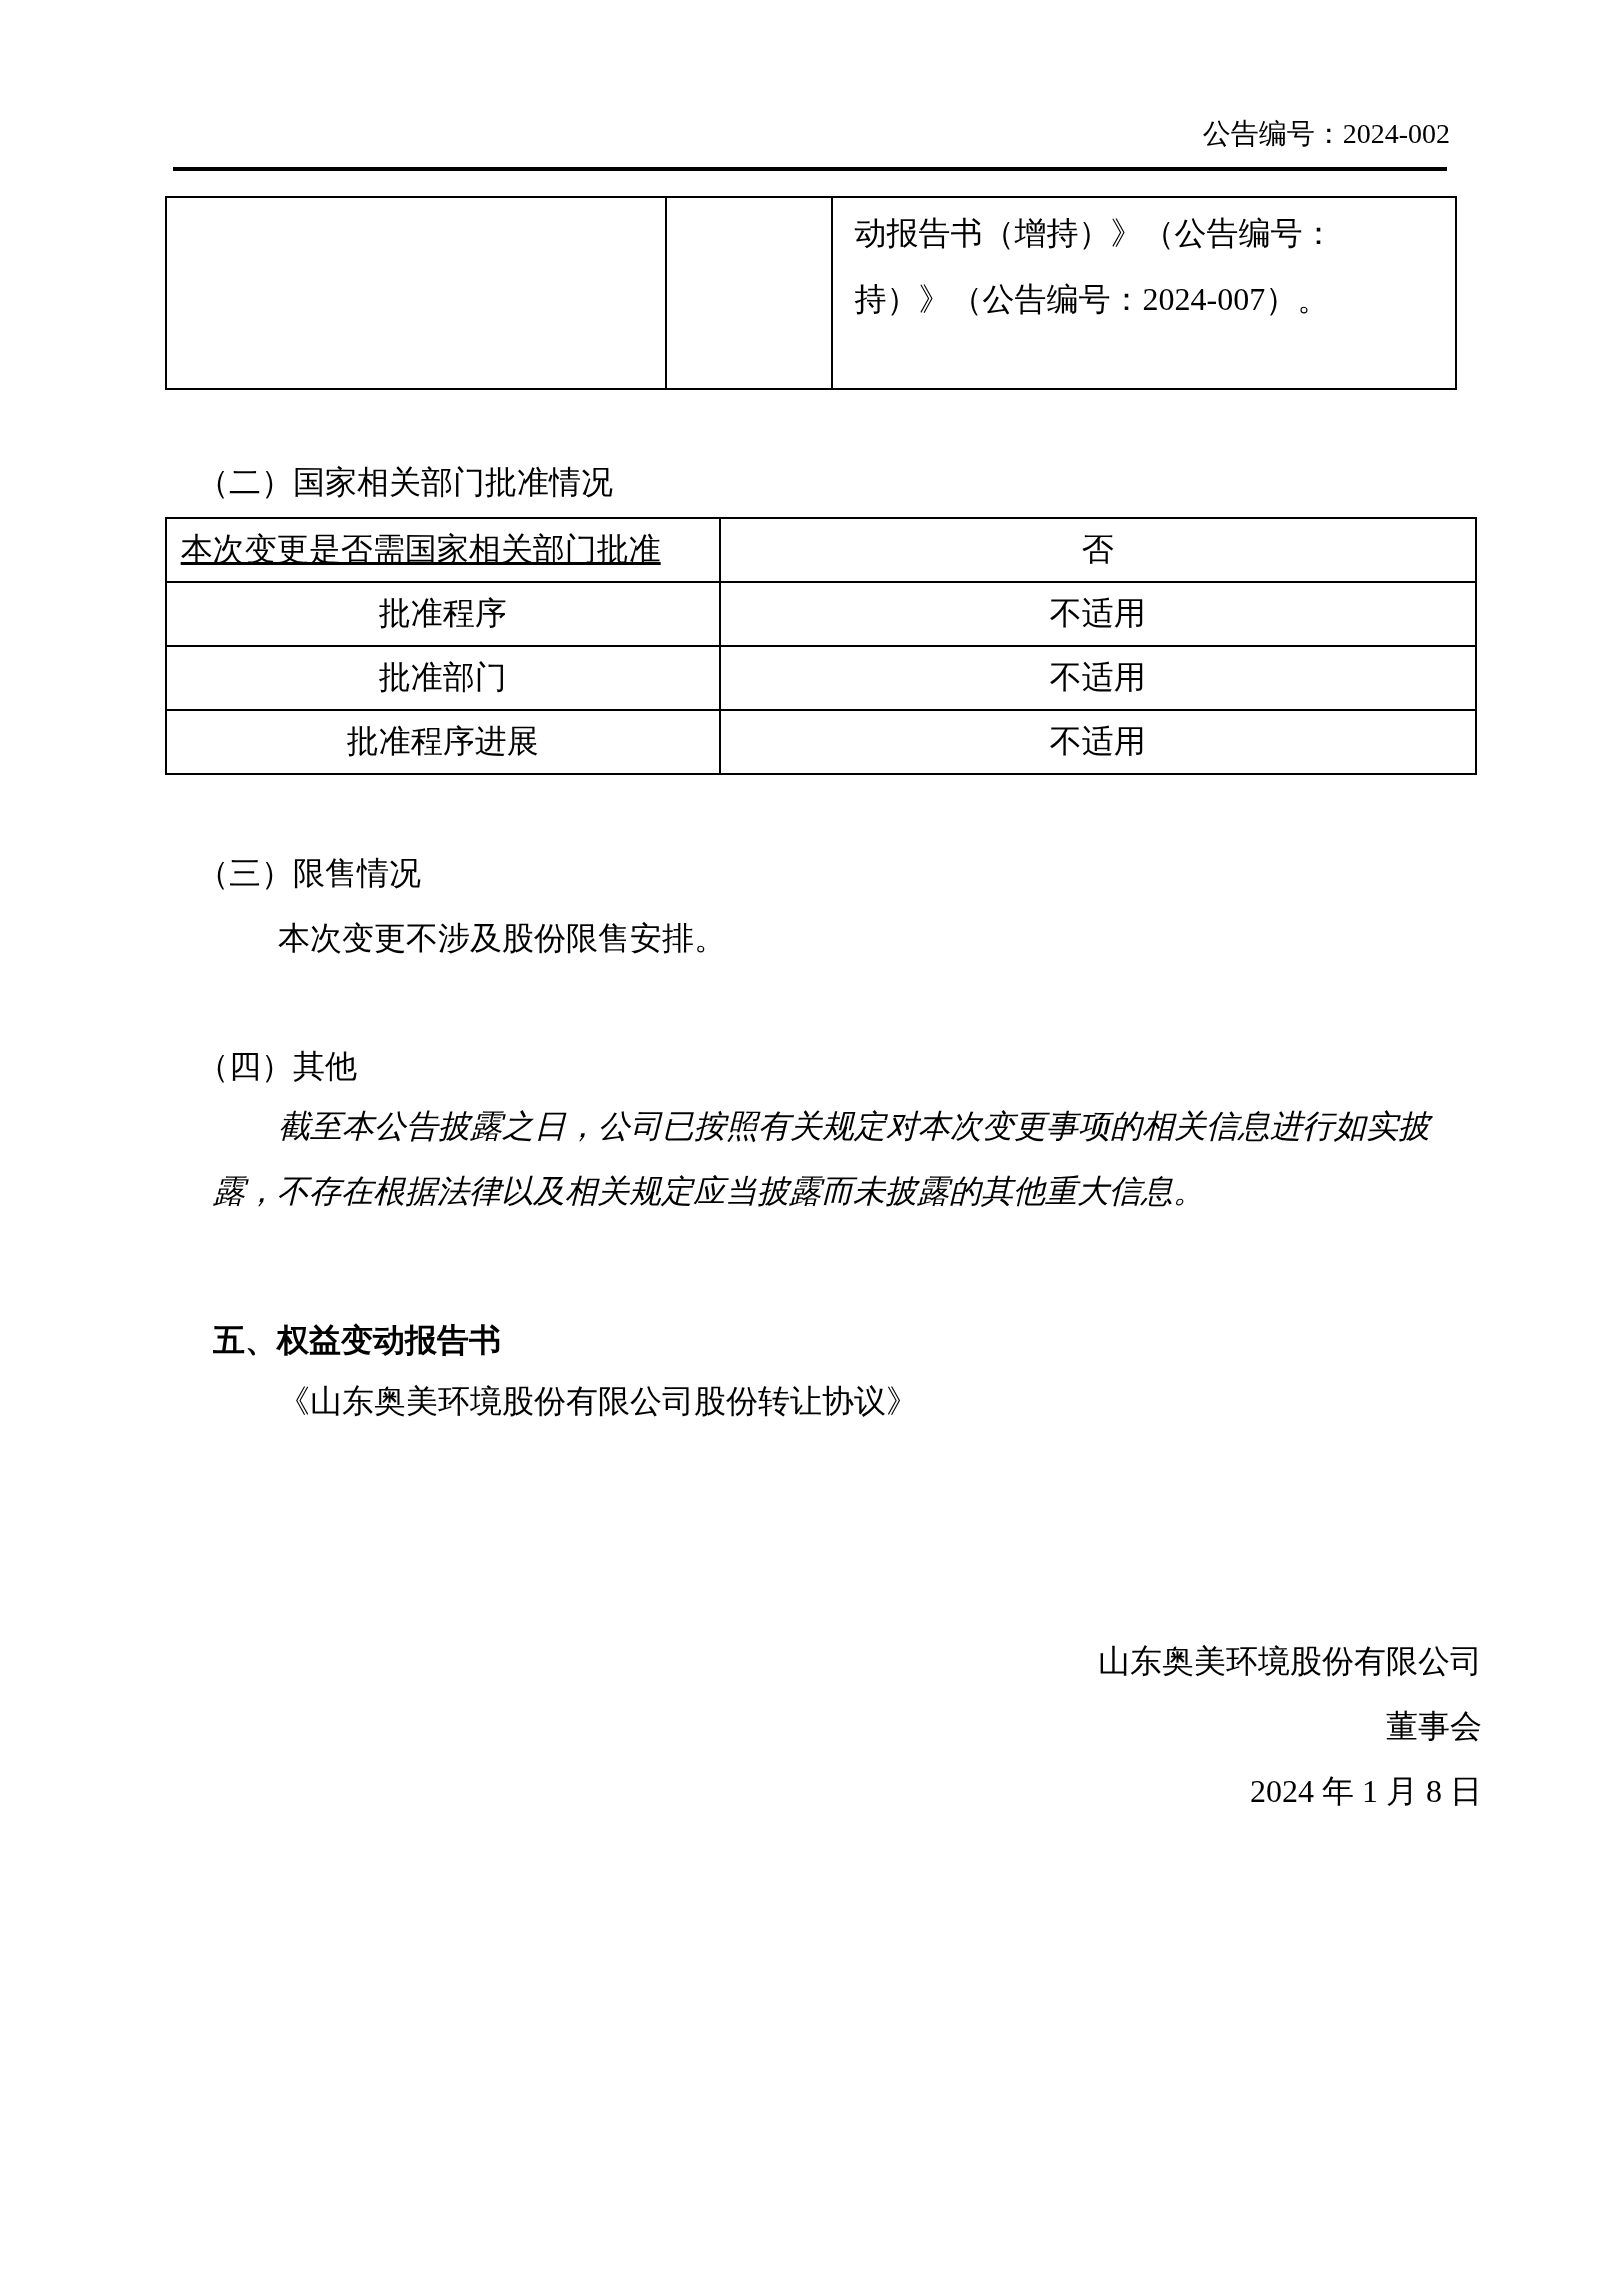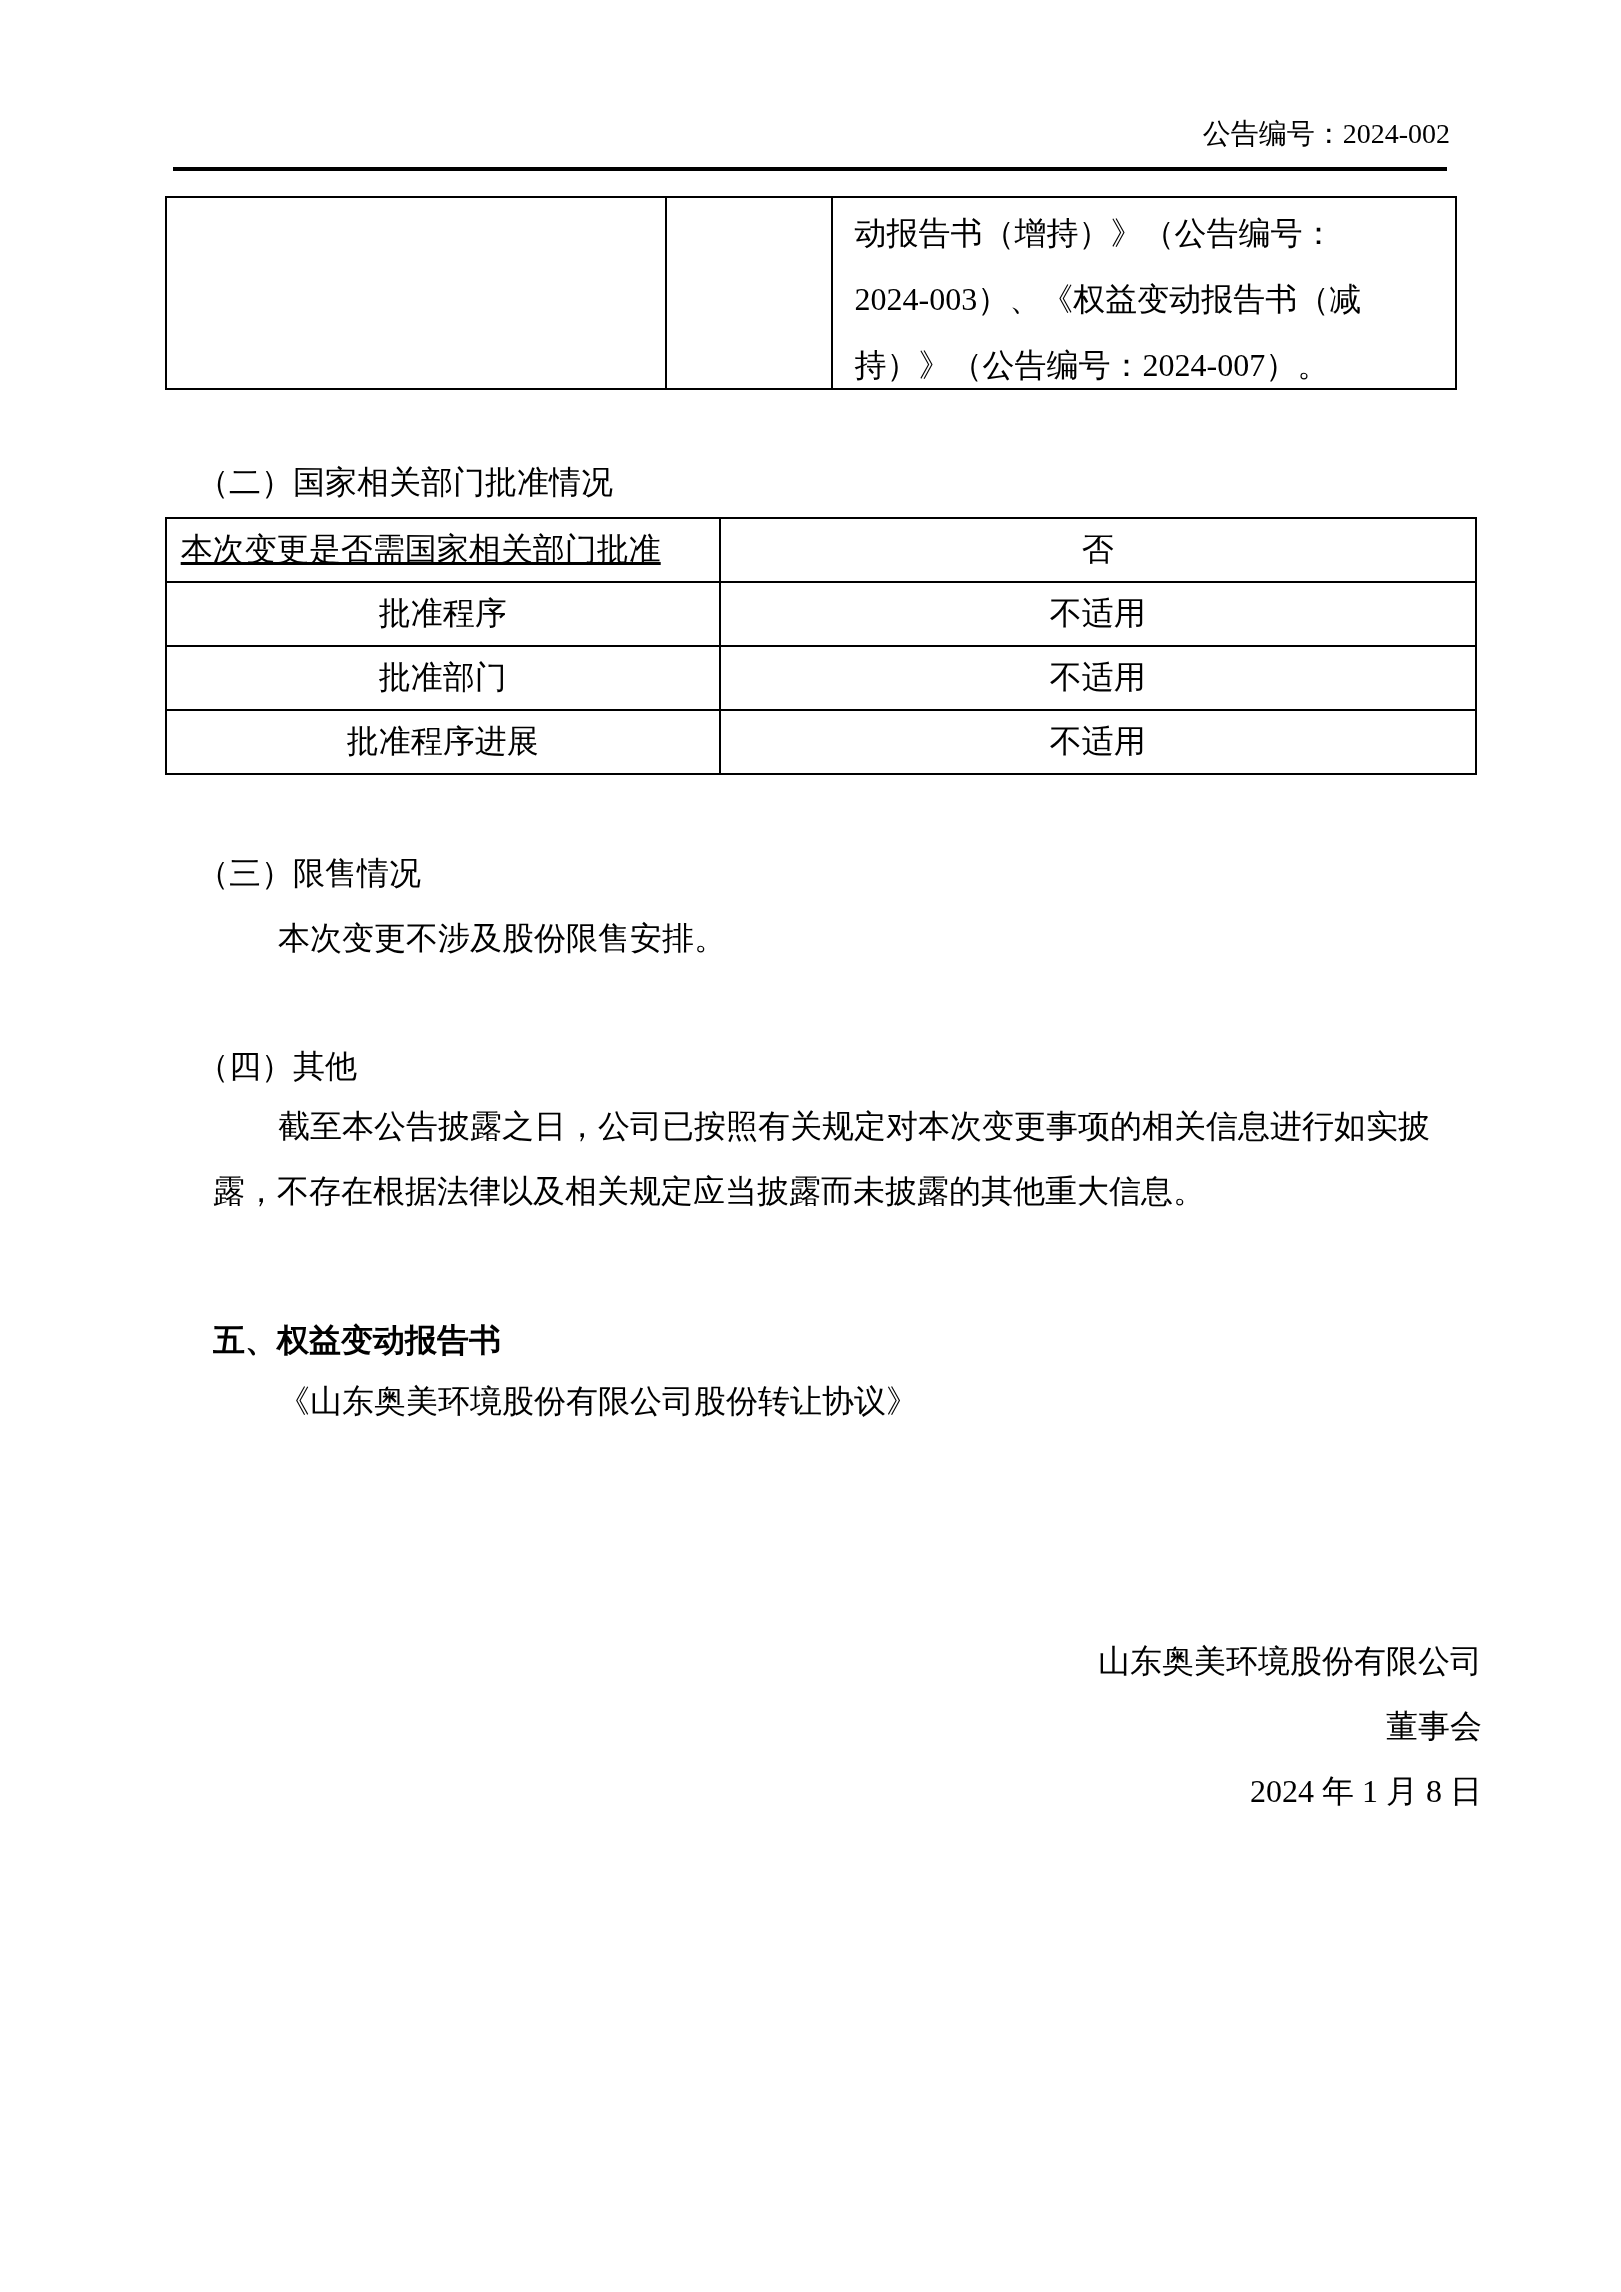--- a/index.html
+++ b/index.html
@@ -49,41 +49,40 @@
   }
   .approval-table td.label-col { border-right-width: 2px; }
   .approval-table td.value-col { border-left-width: 2px; }
   .approval-table tr:first-child td.label-col { text-align: left; padding-left: 13.7px; }
   .col-label { width: 538px; text-decoration: underline; }
   .col-value { width: 754px; }
 
   .sec3-heading { top: 841px; left: 165px; }
   .sec3-body   { top: 906px; left: 181px; width: 1271px; }
   .sec4-heading { top: 1034px; left: 165px; }
-  .sec4-body   { top: 1094px; left: 181px; width: 1271px; }
+  .sec4-body   { top: 1094px; left: 181px; width: 1271px; font-style: italic; }
   .sec5-heading { top: 1308px; left: 181px; }
   .sec5-body   { top: 1369px; left: 181px; width: 1271px; }
 
   .signature-block { top: 1629px; left: 181px; width: 1269px; }
 </style>
 </head>
 <body>
 
 <div class="page">
 
   <div class="abs header-line small-text right-align">公告编号：2024-002</div>
 
   <div class="abs rule"></div>
 
   <div class="abs cont-table">
     <div class="cont-col1"></div>
     <div class="cont-col2"></div>
     <div class="cont-col3">
       <div class="cont-line">动报告书（增持）》（公告编号：</div>
-      <div class="cont-line">2024-003）、《权益变动报告书（减</div>
       <div class="cont-line">持）》（公告编号：2024-007）。</div>
     </div>
   </div>
 
   <div class="abs sec2-heading body-text">（二）国家相关部门批准情况</div>
 
   <table class="abs approval-table">
     <tbody>
       <tr>
         <td class="label-col col-label">本次变更是否需国家相关部门批准</td>

